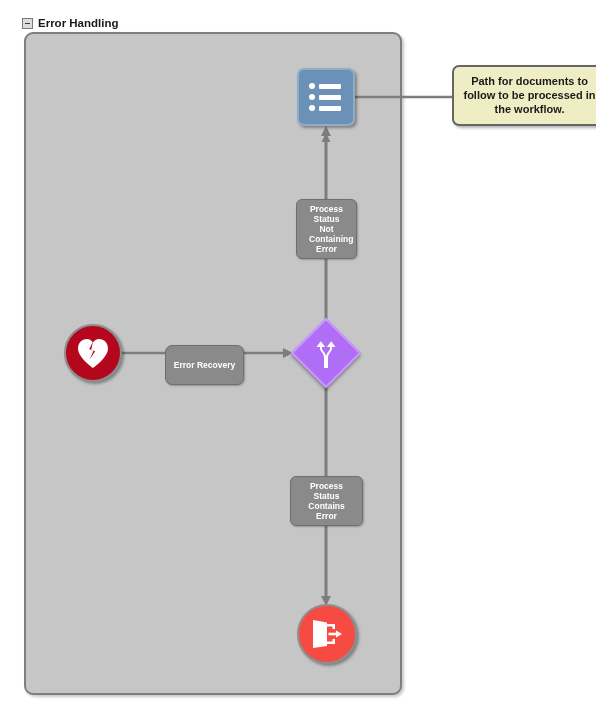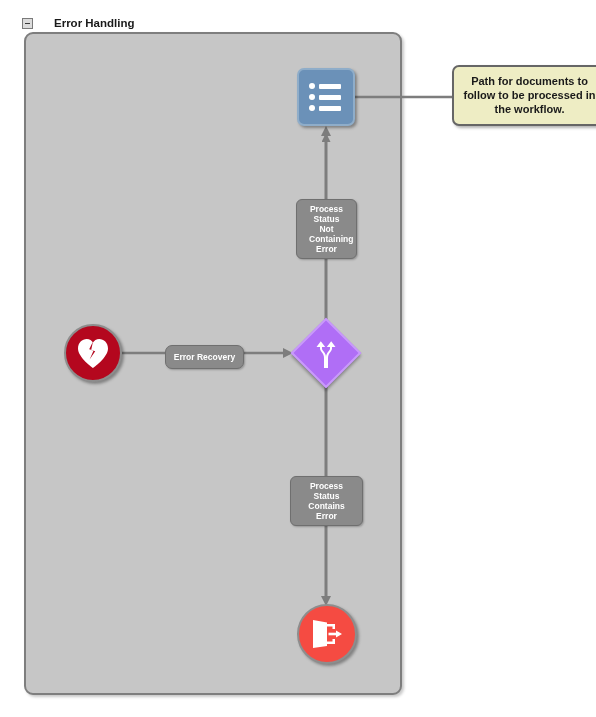--- a/index.html
+++ b/index.html
@@ -15,21 +15,21 @@
     overflow: hidden;
   }
 
   
   #group-header {
     position: absolute;
     left: 22px;
     top: 15px;
     display: flex;
     align-items: center;
-    gap: 21px;
+    gap: 5px;
     height: 16px;
   }
   #collapse-toggle {
     width: 11px;
     height: 11px;
     border: 1px solid #7a7a7a;
     background: #dcdcdc;
     position: relative;
     box-sizing: border-box;
     cursor: pointer;
@@ -205,21 +205,21 @@
   }
   #label-status-contains-error {
     left: 290px;
     top: 476px;
     width: 73px;
   }
   #label-error-recovery {
     left: 165px;
     top: 345px;
     width: 79px;
-    padding: 6px 5px;
+    padding: 14px 5px;
     border-radius: 7px;
   }
 
   
   #callout-note {
     position: absolute;
     left: 452px;
     top: 65px;
     width: 155px;
     background: #eeedc4;

